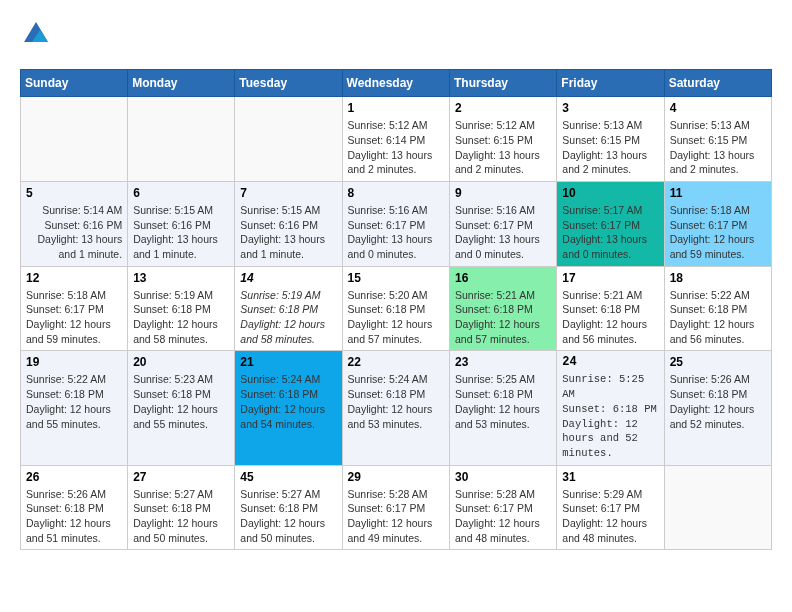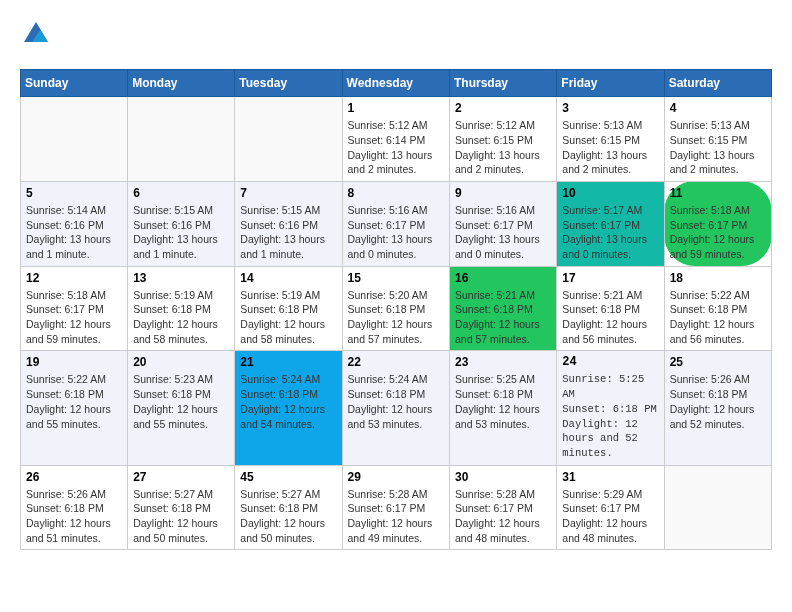--- a/index.html
+++ b/index.html
@@ -151,21 +151,21 @@
         <td style="background: rgb(255, 255, 255);">
           <span class="day-number">4</span>
           <div class="day-info" style="white-space: pre-line;">Sunrise: 5:13 AM
 Sunset: 6:15 PM
 Daylight: 13 hours and 2 minutes.</div>
         </td>
       </tr>
       <tr>
         <td style="background: rgb(240, 244, 250);">
           <span class="day-number">5</span>
-          <div class="day-info" style="white-space: pre-line;">Sunrise: 5:14 AM
+          <div class="day-info" style="white-space: pre-line; text-align: right;">Sunrise: 5:14 AM
 Sunset: 6:16 PM
 Daylight: 13 hours and 1 minute.</div>
         </td>
         <td style="background: rgb(240, 244, 250);">
           <span class="day-number">6</span>
           <div class="day-info" style="white-space: pre-line;">Sunrise: 5:15 AM
 Sunset: 6:16 PM
 Daylight: 13 hours and 1 minute.</div>
         </td>
         <td style="background: rgb(240, 244, 250);">
@@ -185,53 +185,53 @@
           <div class="day-info" style="white-space: pre-line;">Sunrise: 5:16 AM
 Sunset: 6:17 PM
 Daylight: 13 hours and 0 minutes.</div>
         </td>
         <td style="background: #14b8a6;">
           <span class="day-number">10</span>
           <div class="day-info" style="white-space: pre-line;">Sunrise: 5:17 AM
 Sunset: 6:17 PM
 Daylight: 13 hours and 0 minutes.</div>
         </td>
-        <td style="background: #22c55e; border-radius: 31px;">
+        <td style="background: #7dd3fc;">
           <span class="day-number">11</span>
           <div class="day-info" style="white-space: pre-line;">Sunrise: 5:18 AM
 Sunset: 6:17 PM
 Daylight: 12 hours and 59 minutes.</div>
         </td>
       </tr>
       <tr>
         <td style="background: rgb(255, 255, 255);">
           <span class="day-number">12</span>
           <div class="day-info" style="white-space: pre-line;">Sunrise: 5:18 AM
 Sunset: 6:17 PM
 Daylight: 12 hours and 59 minutes.</div>
         </td>
         <td style="background: rgb(255, 255, 255);">
           <span class="day-number">13</span>
           <div class="day-info" style="white-space: pre-line;">Sunrise: 5:19 AM
 Sunset: 6:18 PM
 Daylight: 12 hours and 58 minutes.</div>
         </td>
-        <td style="background: rgb(255, 255, 255);">
+        <td style="background: rgb(255, 255, 255); font-style: italic;">
           <span class="day-number">14</span>
           <div class="day-info" style="white-space: pre-line;">Sunrise: 5:19 AM
 Sunset: 6:18 PM
 Daylight: 12 hours and 58 minutes.</div>
         </td>
         <td style="background: rgb(255, 255, 255);">
           <span class="day-number">15</span>
           <div class="day-info" style="white-space: pre-line;">Sunrise: 5:20 AM
 Sunset: 6:18 PM
 Daylight: 12 hours and 57 minutes.</div>
         </td>
-        <td style="background: #22c55e;">
+        <td style="background: #86efac;">
           <span class="day-number">16</span>
           <div class="day-info" style="white-space: pre-line;">Sunrise: 5:21 AM
 Sunset: 6:18 PM
 Daylight: 12 hours and 57 minutes.</div>
         </td>
         <td style="background: rgb(255, 255, 255);">
           <span class="day-number">17</span>
           <div class="day-info" style="white-space: pre-line;">Sunrise: 5:21 AM
 Sunset: 6:18 PM
 Daylight: 12 hours and 56 minutes.</div>

